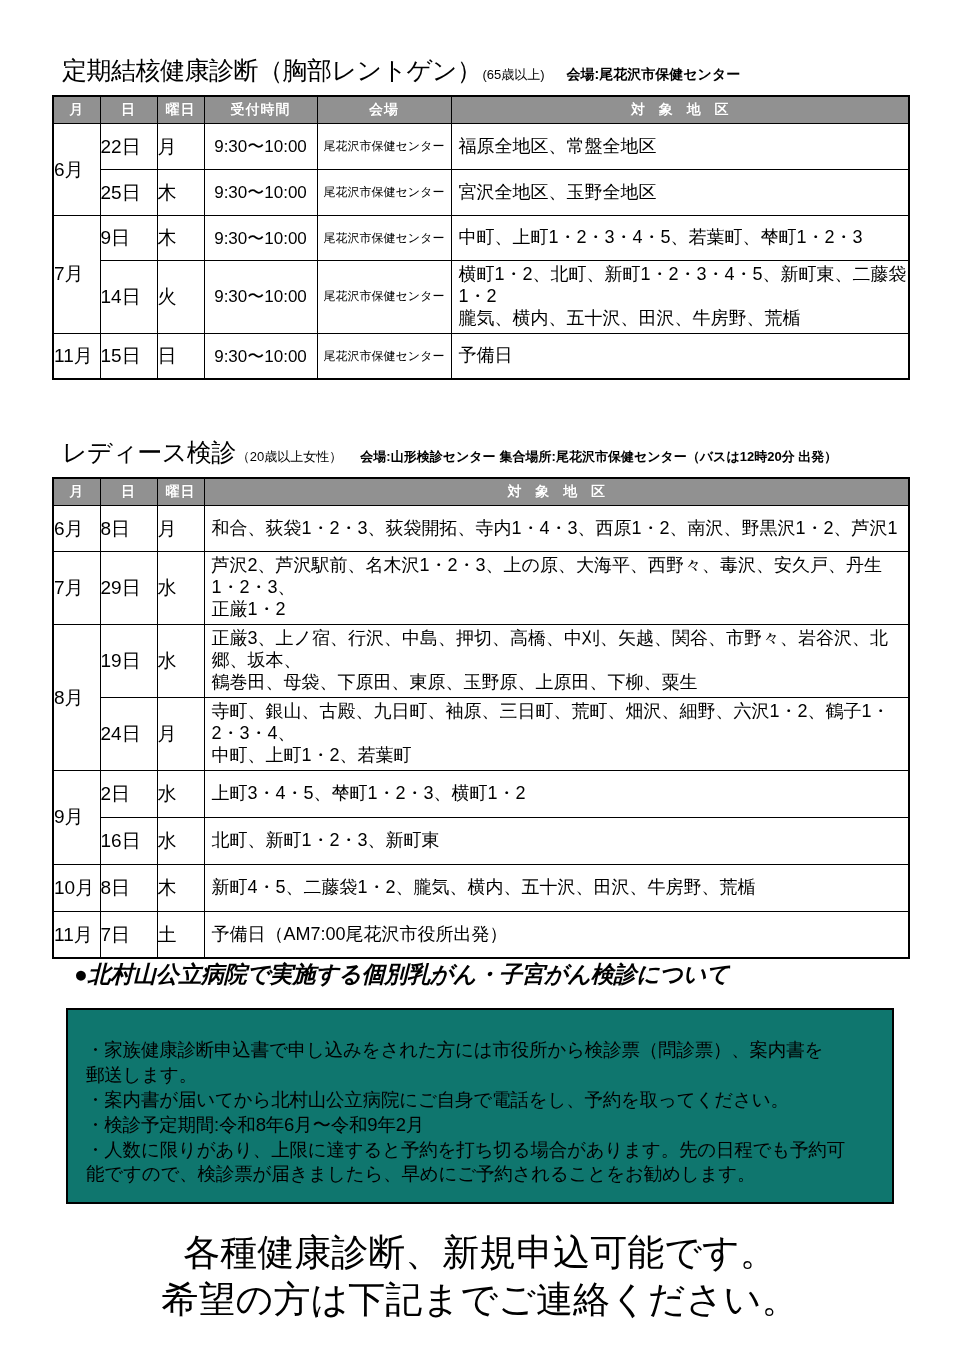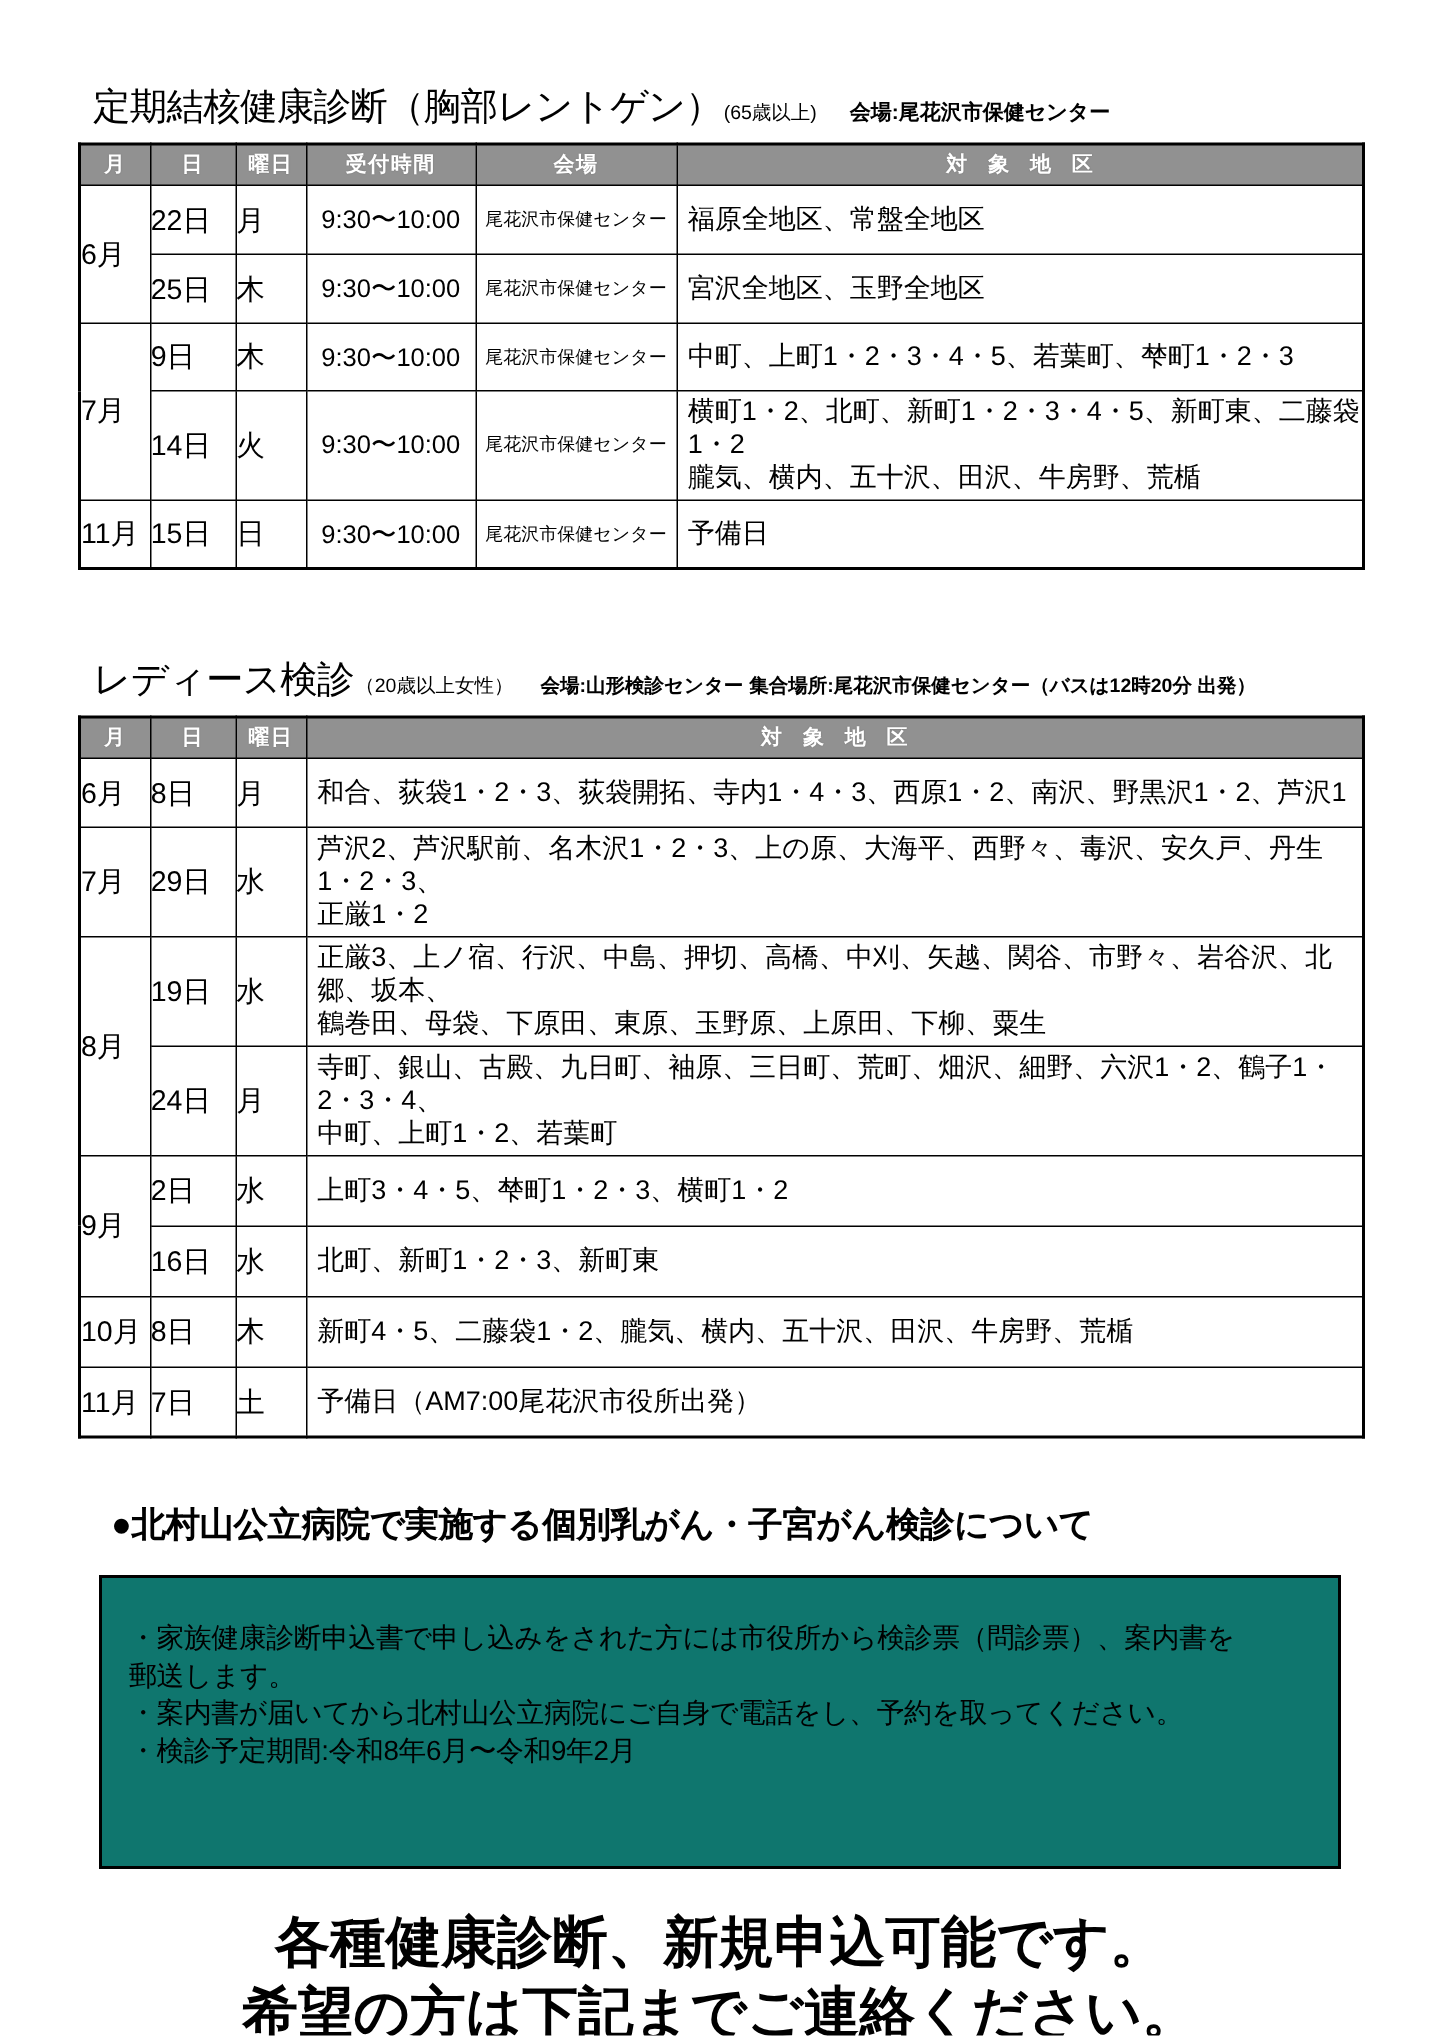--- a/index.html
+++ b/index.html
@@ -142,21 +142,21 @@
     letter-spacing: -0.2px;
     text-indent: 0;
   }
 
   
   .cta {
     text-align: center;
     font-size: 37px;
     line-height: 1.26;
     letter-spacing: 0px;
-    font-weight: bold;
+    font-weight: normal;
   }
   .cta div { white-space: nowrap; }
 </style>
 </head>
 <body>
 
 <div class="page">
 
   <div class="sec-head" style="margin-top:54px;">
     <span class="sec-title">定期結核健康診断（胸部レントゲン）</span>
@@ -307,28 +307,30 @@
 
       <tr style="height:47px;">
         <td class="c-month">11月</td>
         <td class="c-day">7日</td>
         <td class="c-dow">土</td>
         <td class="c-area">予備日（AM7:00尾花沢市役所出発）</td>
       </tr>
     </tbody>
   </table>
 
-  <div class="notice-head" style="margin-top:42px;">●北村山公立病院で実施する個別乳がん・子宮がん検診について</div>
+  <div class="notice-head" style="font-style:italic;">●北村山公立病院で実施する個別乳がん・子宮がん検診について</div>
 
   <div class="notice-box" style="margin-top:18px; height:196px;">
     <ul class="notice-list">
       <li style="white-space: pre-line;">・家族健康診断申込書で申し込みをされた方には市役所から検診票（問診票）、案内書を
 郵送します。</li>
       <li>・案内書が届いてから北村山公立病院にご自身で電話をし、予約を取ってください。</li>
       <li>・検診予定期間:令和8年6月〜令和9年2月</li>
+      <li style="white-space: pre-line;">・人数に限りがあり、上限に達すると予約を打ち切る場合があります。先の日程でも予約可
+能ですので、検診票が届きましたら、早めにご予約されることをお勧めします。</li>
     </ul>
   </div>
 
   <div class="cta" style="margin-top:26px;">
     <div>各種健康診断、新規申込可能です。</div>
     <div>希望の方は下記までご連絡ください。</div>
   </div>
 
 </div>
 

